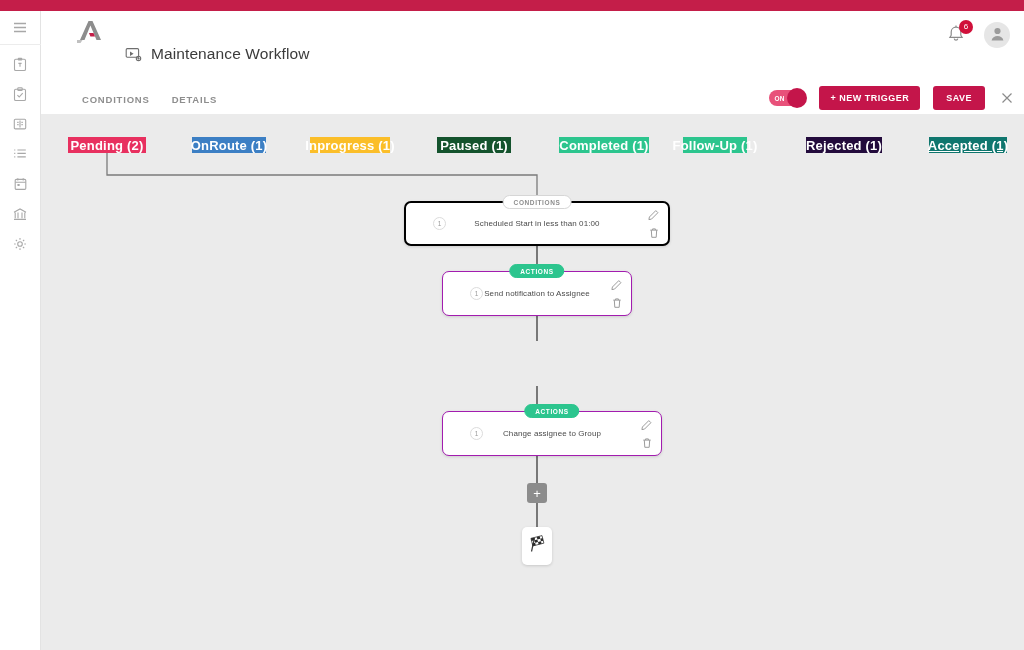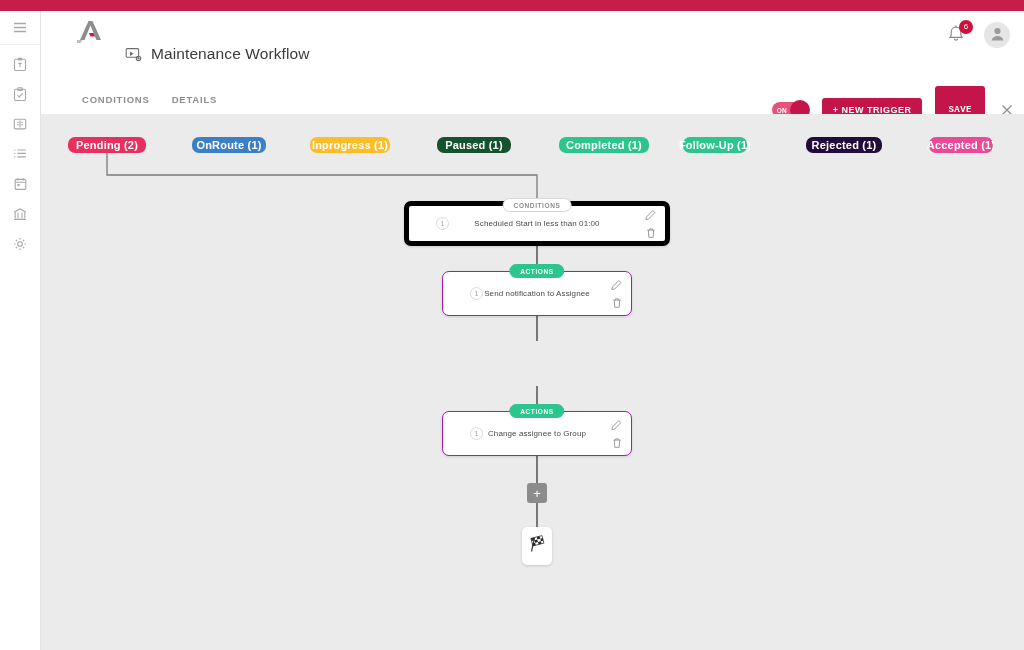--- a/index.html
+++ b/index.html
@@ -78,49 +78,49 @@
   }
   .toggle-knob {
     position: absolute; right: -1px; top: -2px; width: 20px; height: 20px;
     border-radius: 50%; background: #C4154A;
   }
   .btn {
     border: none; border-radius: 3px; background: #C4154A; color: #fff;
     font-size: 9px; font-weight: 700; letter-spacing: .5px; padding: 7px 11px;
     cursor: pointer; font-family: "Liberation Sans", sans-serif;
   }
-  .btn.save { padding: 19px 13px; font-family: Liberation Mono, monospace; }
+  .btn.save { padding: 7px 13px; }
   .close-x {
     width: 18px; height: 18px; color: #8b8b8b; cursor: pointer;
     display: flex; align-items: center; justify-content: center; font-size: 15px;
   }
 
   
   .canvas {
     position: absolute; left: 41px; top: 114px; width: 983px; height: 536px;
     background: #EBEBEB; overflow: hidden;
   }
 
   
   .chips { position: absolute; left: 0; top: 23px; width: 983px; height: 18px; }
   .chip {
-    position: absolute; height: 16px; border-radius: 7px; color: #fff;
-    font-size: 11px; font-weight: 700; display: flex; align-items: center;
+    position: absolute; height: 16px; border-radius: 0; color: #fff;
+    font-size: 13px; font-weight: 700; display: flex; align-items: center;
     justify-content: center; letter-spacing: .2px; white-space: nowrap; cursor: pointer;
   }
 
   
   .wires { position: absolute; left: 0; top: 0; width: 983px; height: 536px; pointer-events: none; }
 
   
   .node {
     position: absolute; background: #fff; border-radius: 7px;
     box-shadow: 0 1px 3px rgba(0,0,0,.13);
   }
-  .node.cond { border: 5px solid #000000; }
+  .node.cond { border: 2px solid #000000; }
   .node.act  { border: 1px solid #a21caf; }
   .node-badge {
     position: absolute; top: -8px; left: 50%; transform: translateX(-50%);
     height: 14px; border-radius: 8px; font-size: 6.5px; font-weight: 700;
     letter-spacing: .6px; display: flex; align-items: center; justify-content: center;
     padding: 0 10px; white-space: nowrap;
   }
   .node-badge.cond { background: #fff; color: #8d8d8d; border: 1px solid #d6d6d6; }
   .node-badge.act  { background: #2CC58E; color: #fff; border: 1px solid #2CC58E; }
   .node-body { display: flex; align-items: center; height: 100%; position: relative; }
@@ -313,21 +313,21 @@
         </div>
       <div class="chip" style="left: 518px; width: 90px; background: rgb(44, 197, 142);">
           <span>Completed (1)</span>
         </div>
       <div class="chip" style="left: 642px; width: 64px; background: rgb(44, 197, 142);">
           <span>Follow-Up (1)</span>
         </div>
       <div class="chip" style="left: 765px; width: 76px; background: rgb(35, 11, 60);">
           <span>Rejected (1)</span>
         </div>
-      <div class="chip" style="left: 888px; width: 64px; background: #ec4899;">
+      <div class="chip" style="left: 888px; width: 78px; background: #0f766e; text-decoration: underline;">
           <span>Accepted (1)</span>
         </div>
     </div>
 
     <div class="node cond" style="left:363px;top:87px;width:266px;height:45px;">
       <div class="node-badge cond">CONDITIONS</div>
       <div class="node-body">
         <span class="num-circle">1</span>
         <span class="node-text">Scheduled Start in less than 01:00</span>
         <span class="node-tools">
@@ -359,21 +359,21 @@
           <span>
             <svg width="10" height="11" viewBox="0 0 10 11" fill="none" stroke="currentColor" stroke-width="1">
                 <path d="M1.3 2.6h7.4M3.6 2.6V1.4h2.8v1.2M2.3 2.6l.5 7.2h4.4l.5-7.2"></path>
               </svg>
           </span>
         </span>
       </div>
     </div>
 
 
-    <div class="node act" style="left:401px;top:297px;width:190px;height:45px;">
+    <div class="node act" style="left:401px;top:297px;width:220px;height:45px;">
       <div class="node-badge act">ACTIONS</div>
       <div class="node-body">
         <span class="num-circle">1</span>
         <span class="node-text">Change assignee to Group</span>
         <span class="node-tools">
           <span>
             <svg width="11" height="11" viewBox="0 0 11 11" fill="none" stroke="currentColor" stroke-width="1">
                 <path d="M7.8 1.1l2.1 2.1-6.4 6.4-2.6.5.5-2.6z"></path>
               </svg>
           </span>

